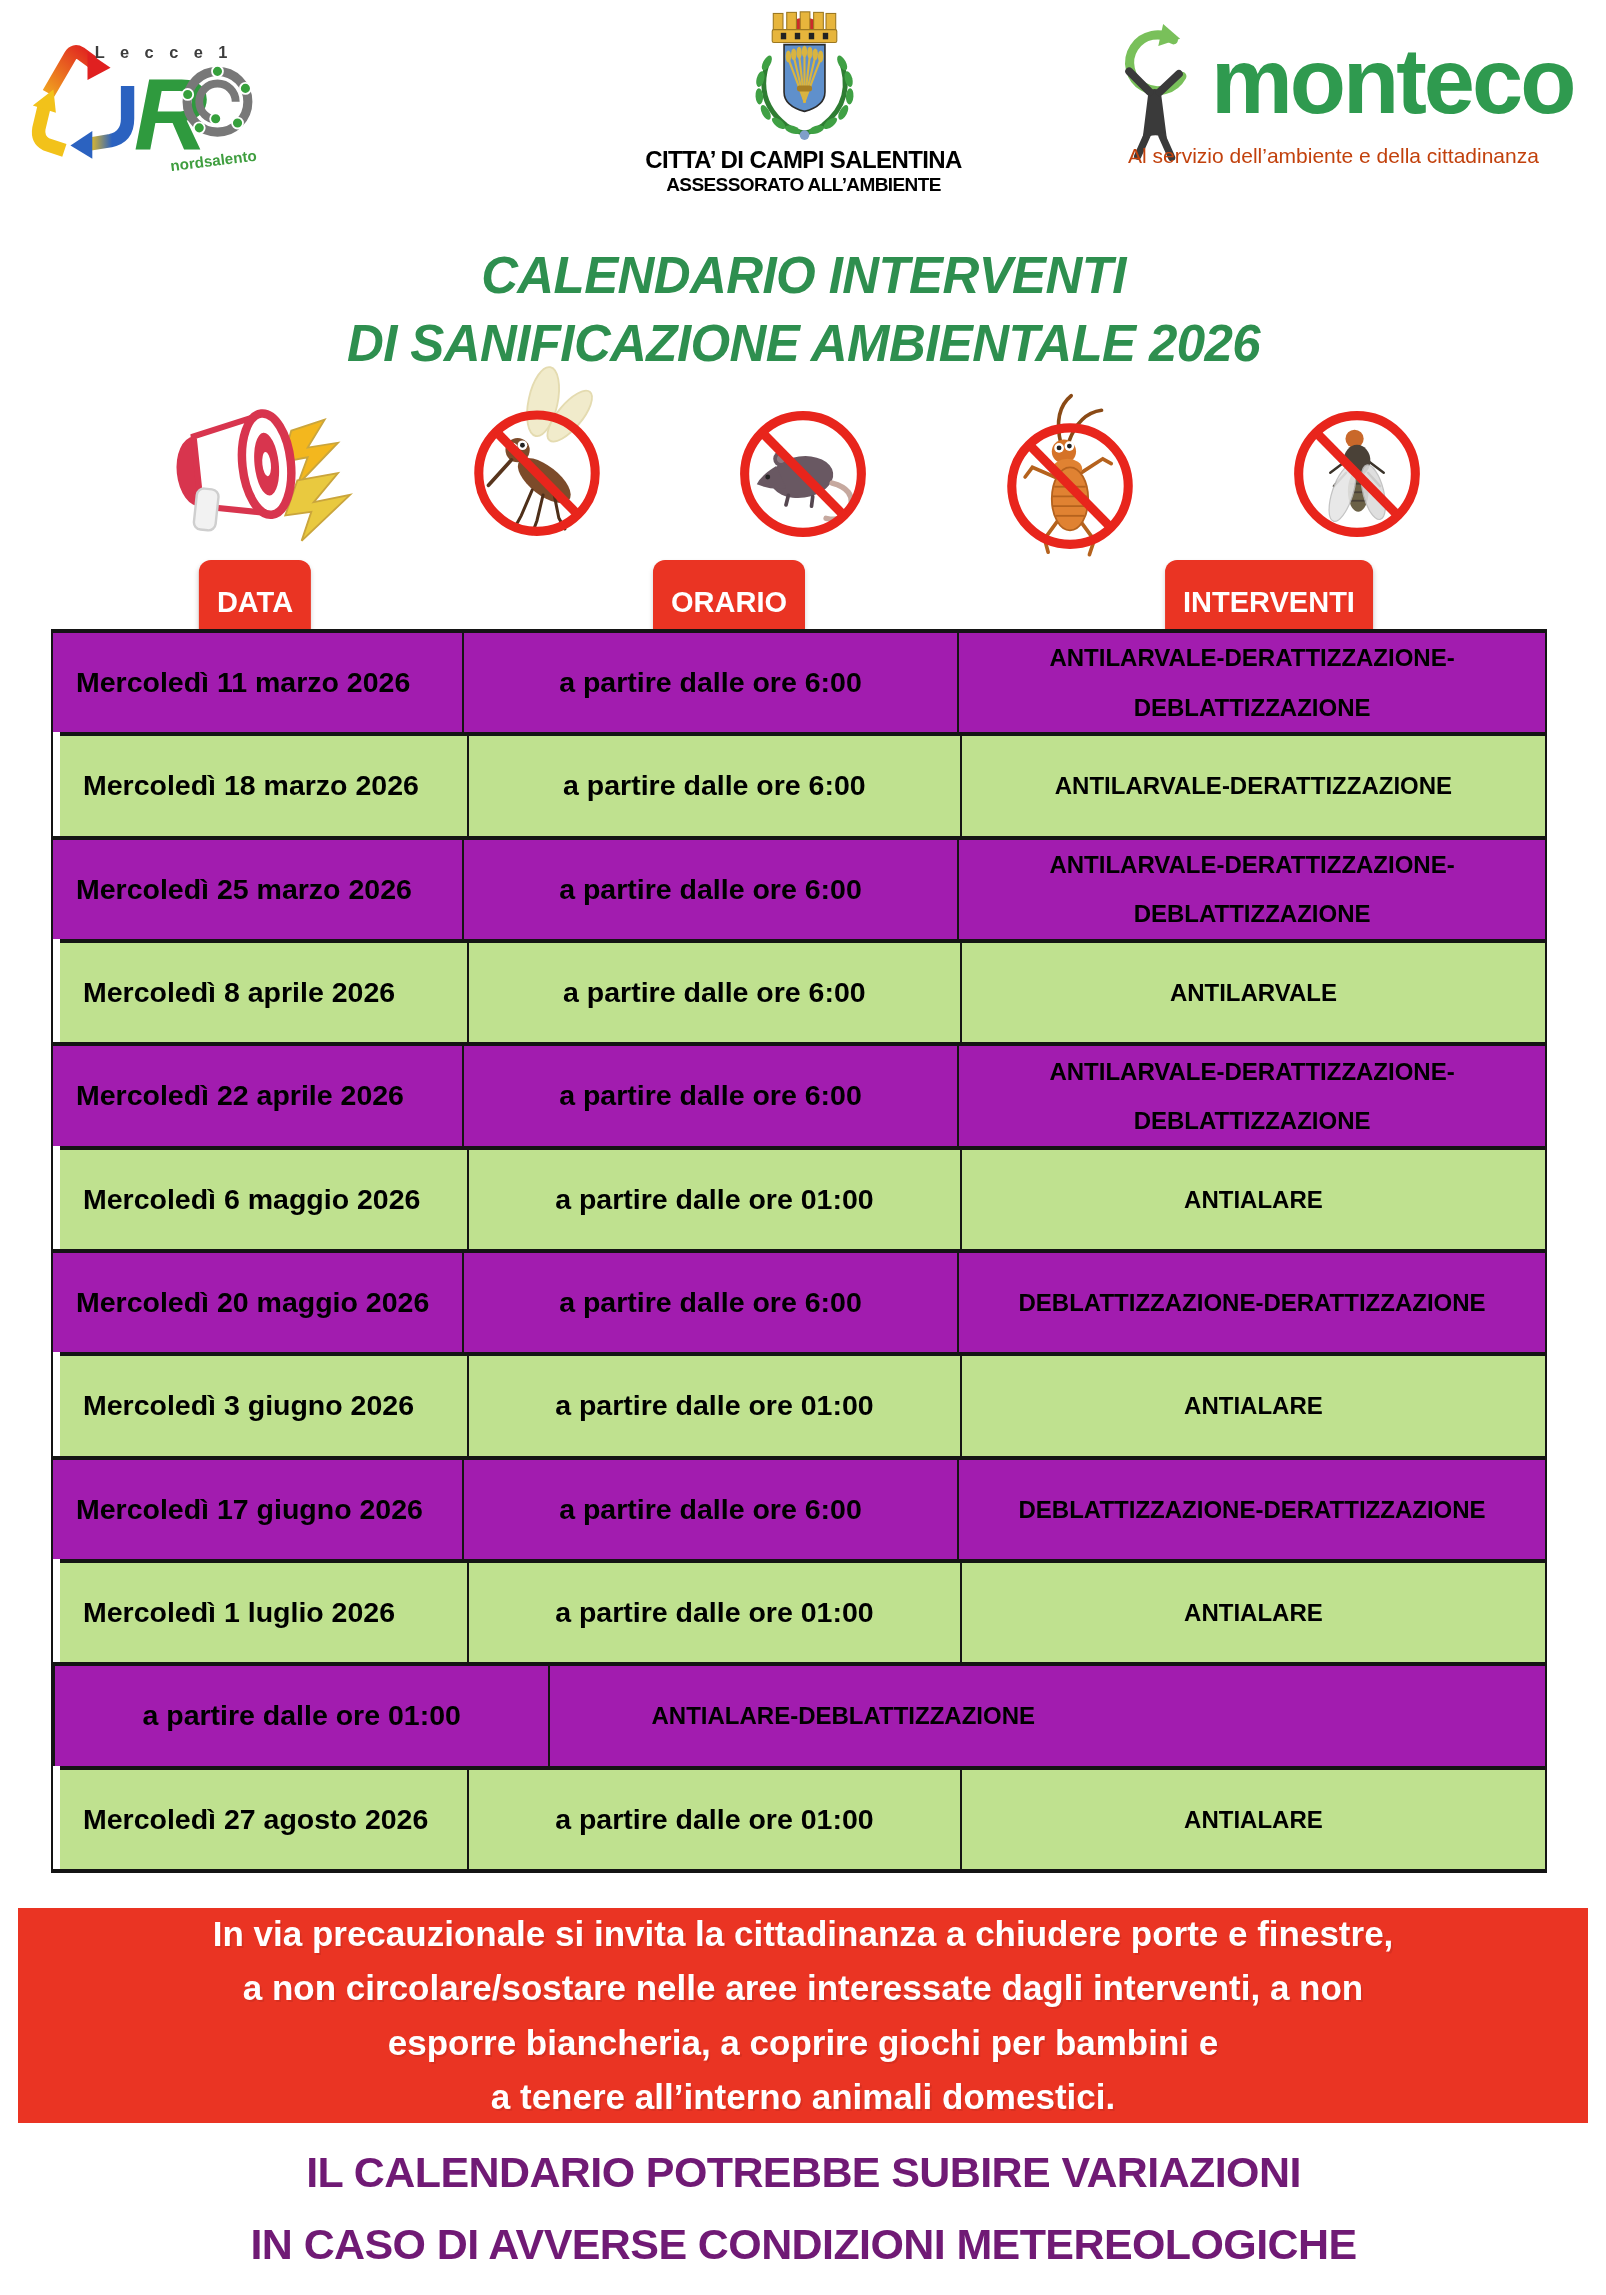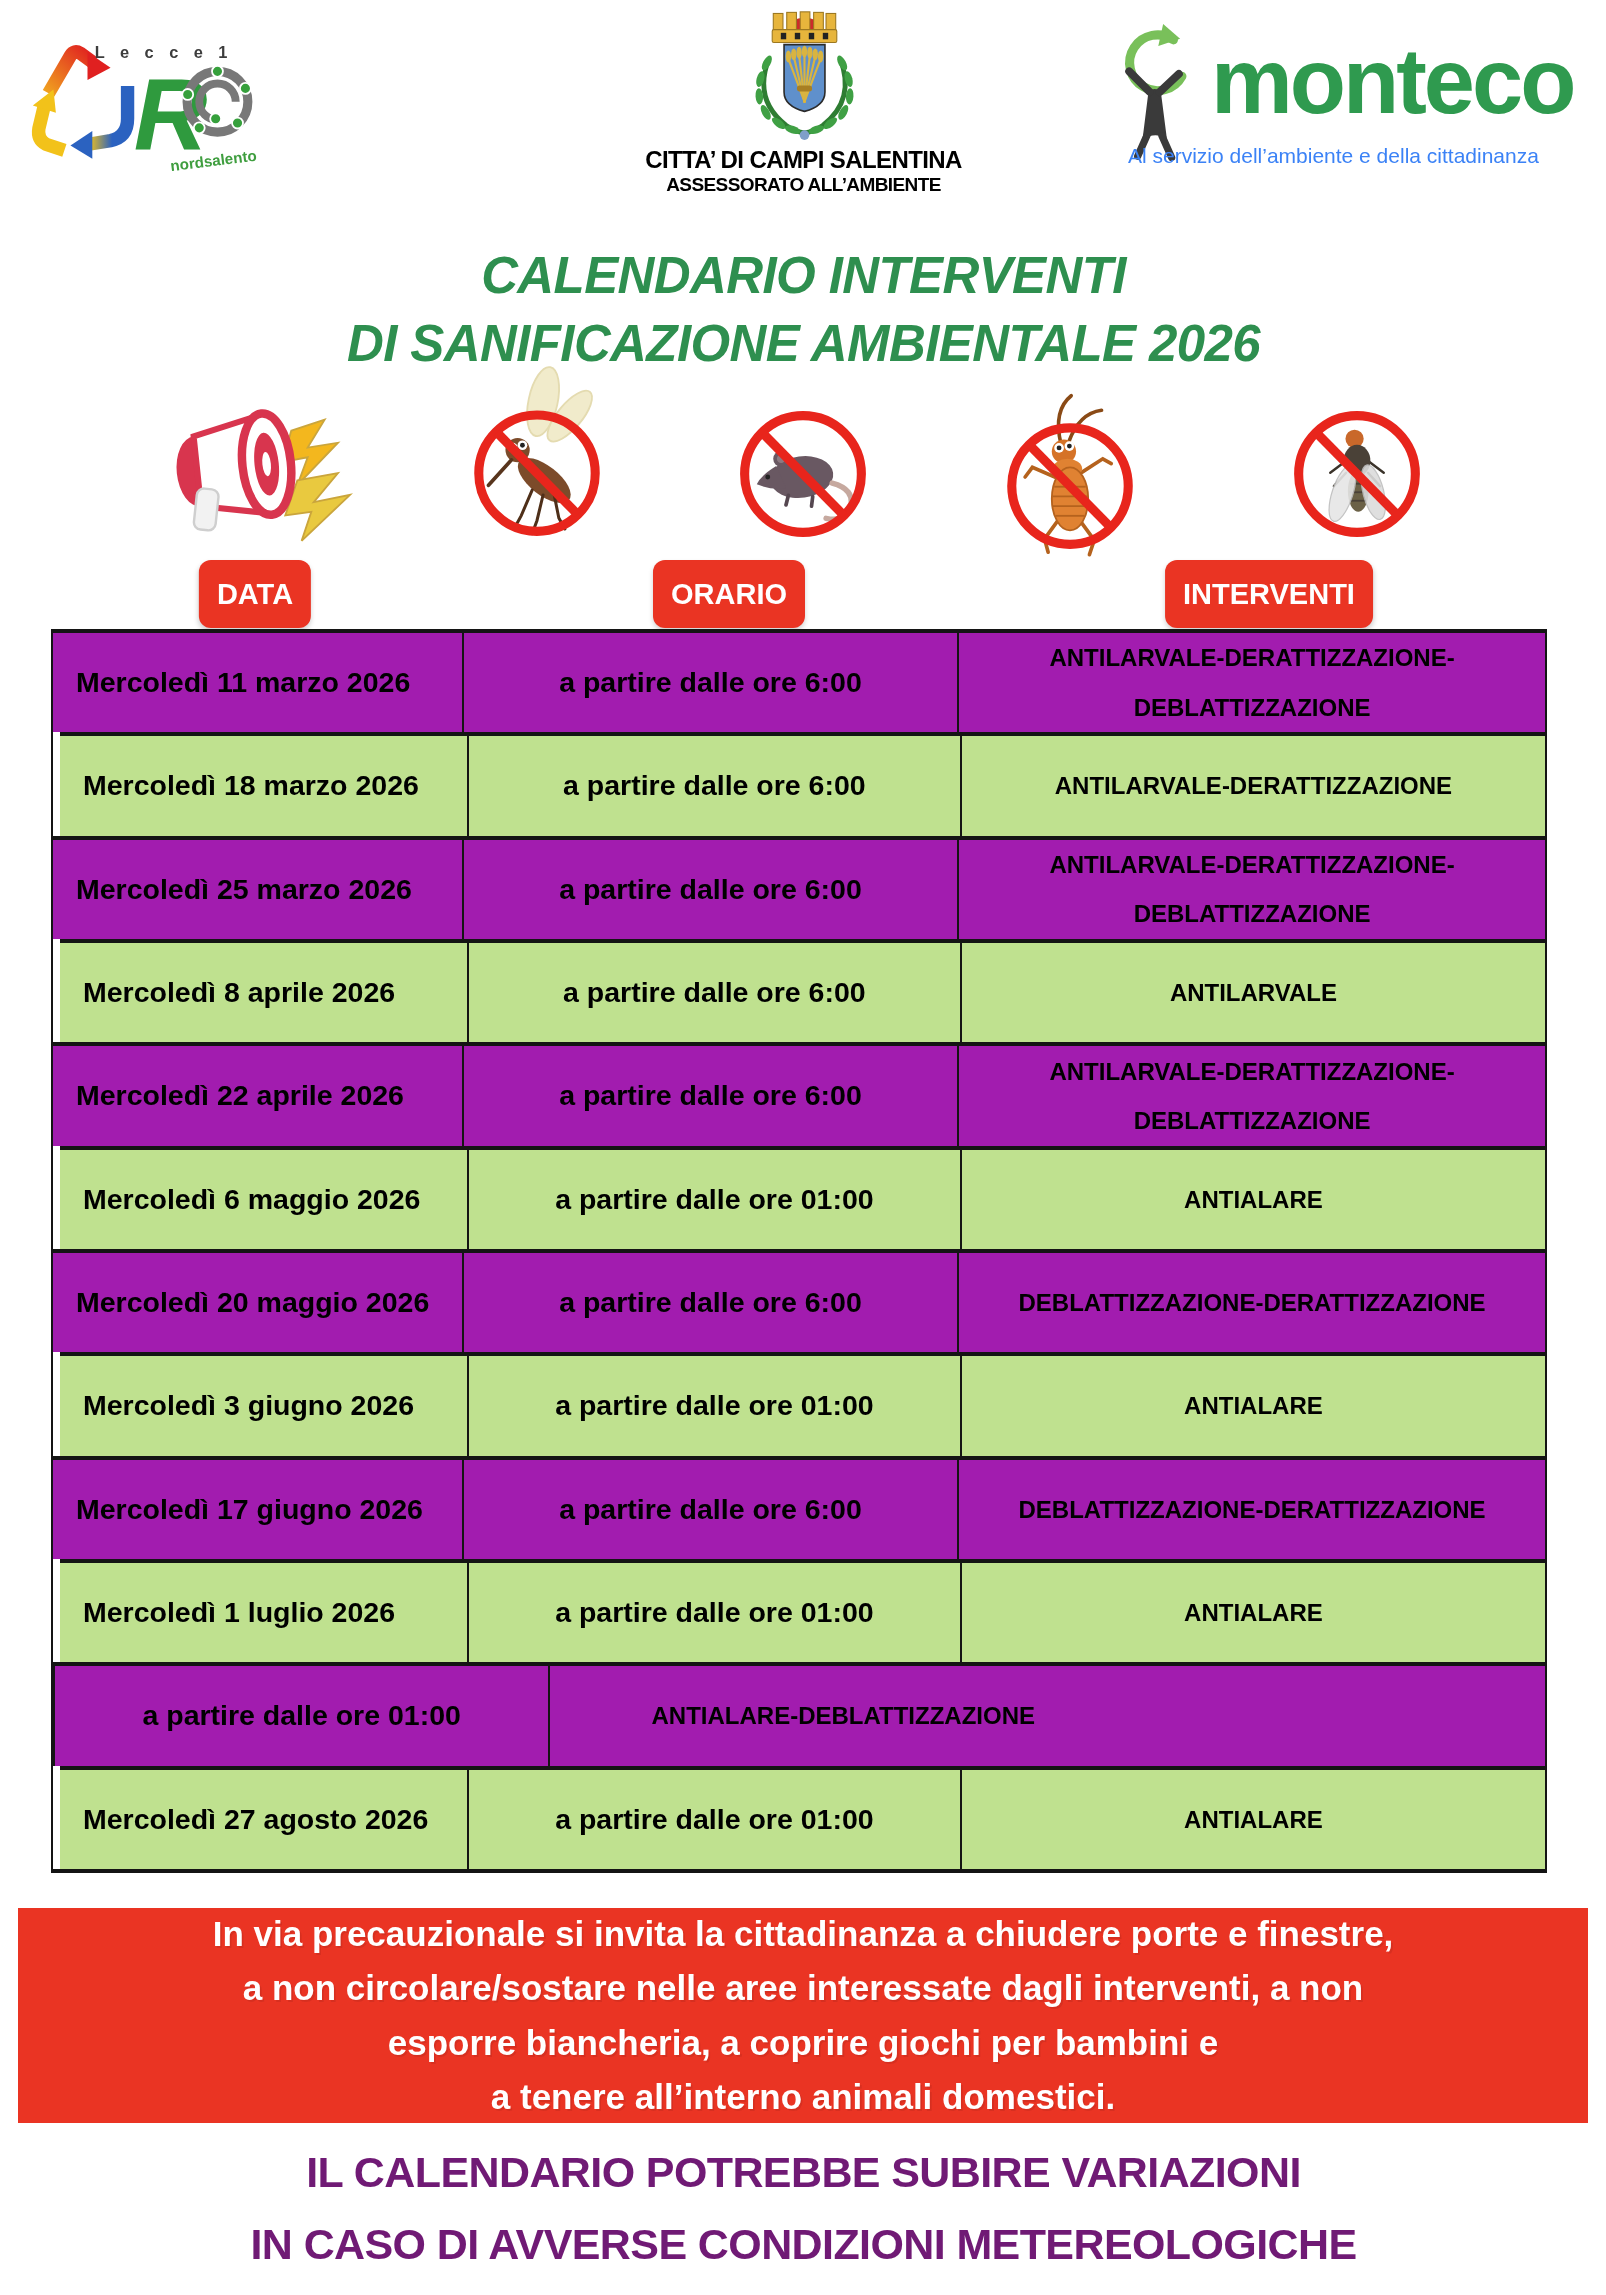--- a/index.html
+++ b/index.html
@@ -9,34 +9,34 @@
   
   .aro-logo{position:absolute;left:17px;top:30px;width:243px;height:152px;}
   .crest{position:absolute;left:732px;top:7.3px;width:145px;height:141px;}
   .muni-text{position:absolute;left:500px;top:146px;width:607px;text-align:center;line-height:1.15;}
   .muni-line1{font-size:24px;font-weight:bold;letter-spacing:-0.6px;}
   .muni-line2{font-size:19px;font-weight:bold;letter-spacing:-0.6px;}
   .monteco{position:absolute;left:1093px;top:12px;width:504px;height:182px;}
   .monteco-mark{position:absolute;left:18px;top:7.3px;}
   .monteco-word{position:absolute;left:118px;top:17px;font-size:92px;font-weight:bold;
                 color:#2f9a4f;letter-spacing:-3px;}
-  .monteco-tagline{position:absolute;left:35px;top:132px;font-size:21px;color:#3b82f6;}
+  .monteco-tagline{position:absolute;left:35px;top:132px;font-size:21px;color:#c2410c;}
 
   
   .title{position:absolute;top:242px;left:0;width:100%;text-align:center;color:#2e8f4f;
          font-weight:bold;font-size:51px;line-height:68px;letter-spacing:-0.6px;font-style:italic;}
 
   
   .icons{position:absolute;top:0;left:0;width:100%;height:0;}
   .icon{position:absolute;}
 
   
   .badge{position:absolute;top:560px;height:52px;background:#ea3423;color:#fff;font-weight:bold;
          font-size:29px;display:flex;align-items:center;justify-content:center;border-radius:12px;
-         padding:8px 18px;transform:translateX(-50%);box-shadow:0 3px 4.9px rgba(0,0,0,0.18);}
+         padding:16px 18px;transform:translateX(-50%);box-shadow:0 3px 4.9px rgba(0,0,0,0.18);}
 
   
   .cal-table{position:absolute;left:51px;top:629px;width:1496px;height:1244px;display:flex;
              flex-direction:column;border-top:4.9px solid #141414;border-bottom:4.9px solid #141414;
              border-left:2.4px solid #141414;border-right:2.4px solid #141414;box-sizing:border-box;}
   .row{flex:1;display:flex;border-top:4.3px solid #141414;background:#a21caf;}
   .row:first-child{border-top:none;}
   .row.green{background:#bfe18f;margin-left:7px;}
   .cell{display:flex;align-items:center;box-sizing:border-box;}
   .c1{width:27.4%;padding-left:23px;justify-content:flex-start;font-size:28.5px;font-weight:bold;}

